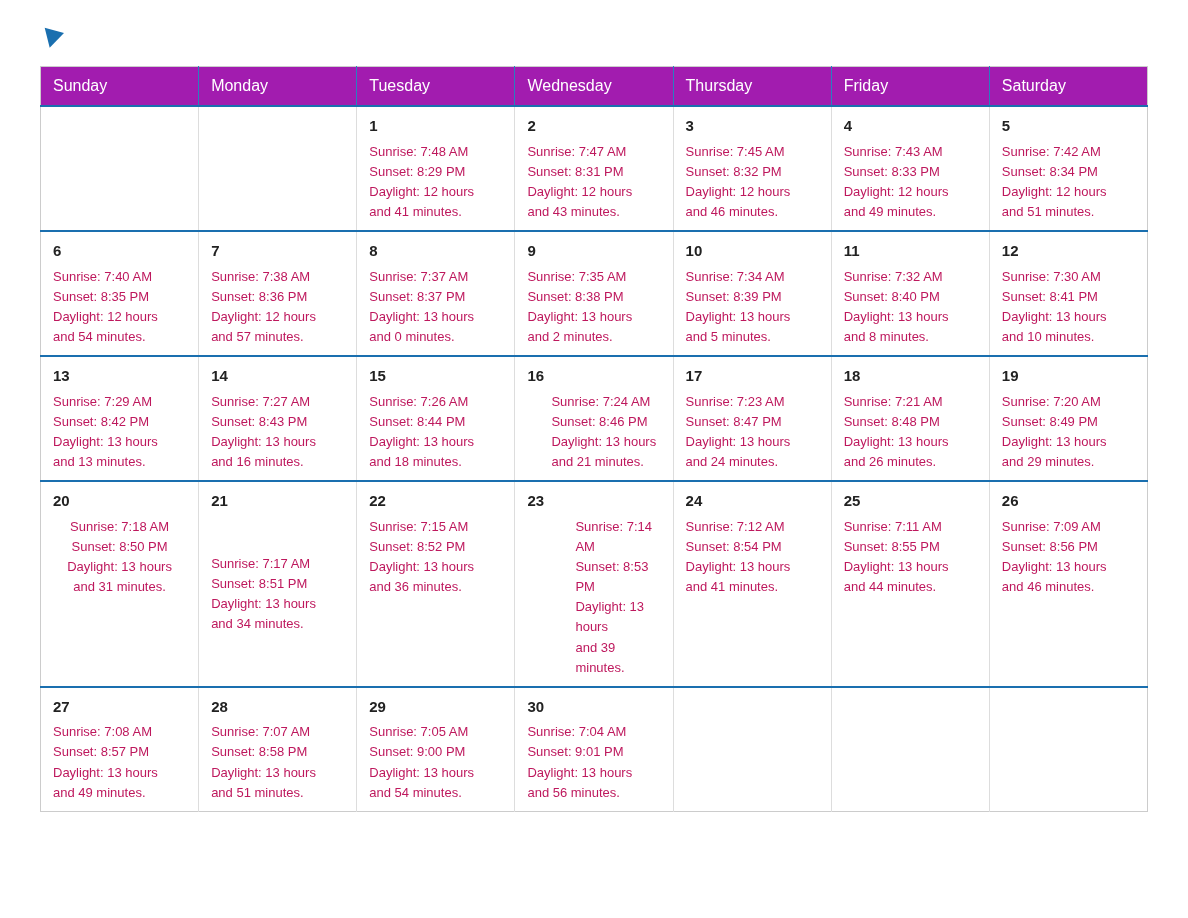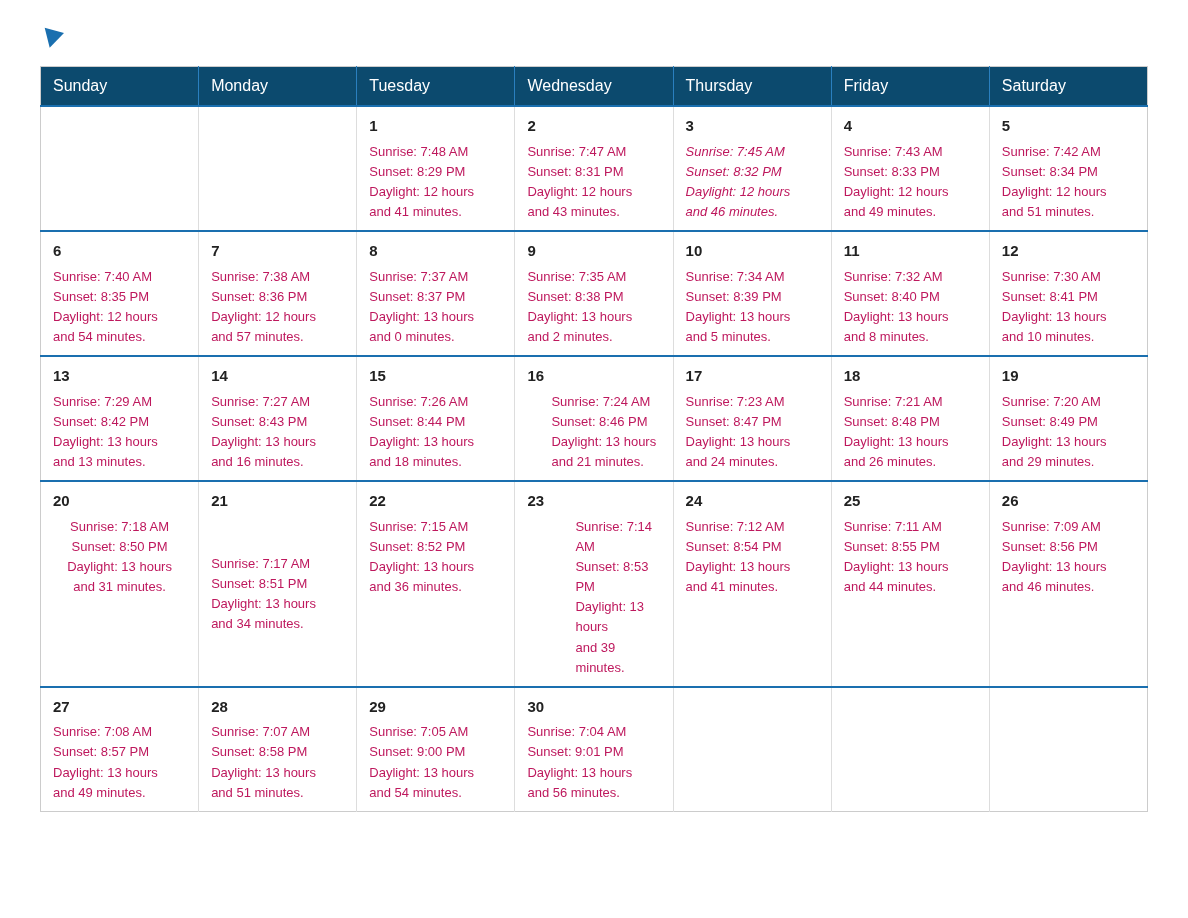--- a/index.html
+++ b/index.html
@@ -54,21 +54,21 @@
     .title-block .subtitle {
       font-size: 22px;
       color: #444;
     }
     .calendar {
       width: 100%;
       border-collapse: collapse;
       border: 1px solid #ccc;
     }
     .calendar thead tr {
-      background-color: #0c4a6e;
+      background-color: #a21caf;
       border-radius: 14px;
     }
     .calendar thead th {
       color: #fff;
       font-size: 16px;
       font-weight: normal;
       padding: 10px 12px;
       text-align: left;
       border-right: 1px solid #2a7fbf;
     }
@@ -148,21 +148,21 @@
         </td>
         <td>
           <span class="day-number">2</span>
           <div class="day-info" style="white-space: pre-line;">Sunrise: 7:47 AM
 Sunset: 8:31 PM
 Daylight: 12 hours
 and 43 minutes.</div>
         </td>
         <td>
           <span class="day-number">3</span>
-          <div class="day-info" style="white-space: pre-line; font-style: italic;">Sunrise: 7:45 AM
+          <div class="day-info" style="white-space: pre-line;">Sunrise: 7:45 AM
 Sunset: 8:32 PM
 Daylight: 12 hours
 and 46 minutes.</div>
         </td>
         <td>
           <span class="day-number">4</span>
           <div class="day-info" style="white-space: pre-line;">Sunrise: 7:43 AM
 Sunset: 8:33 PM
 Daylight: 12 hours
 and 49 minutes.</div>

